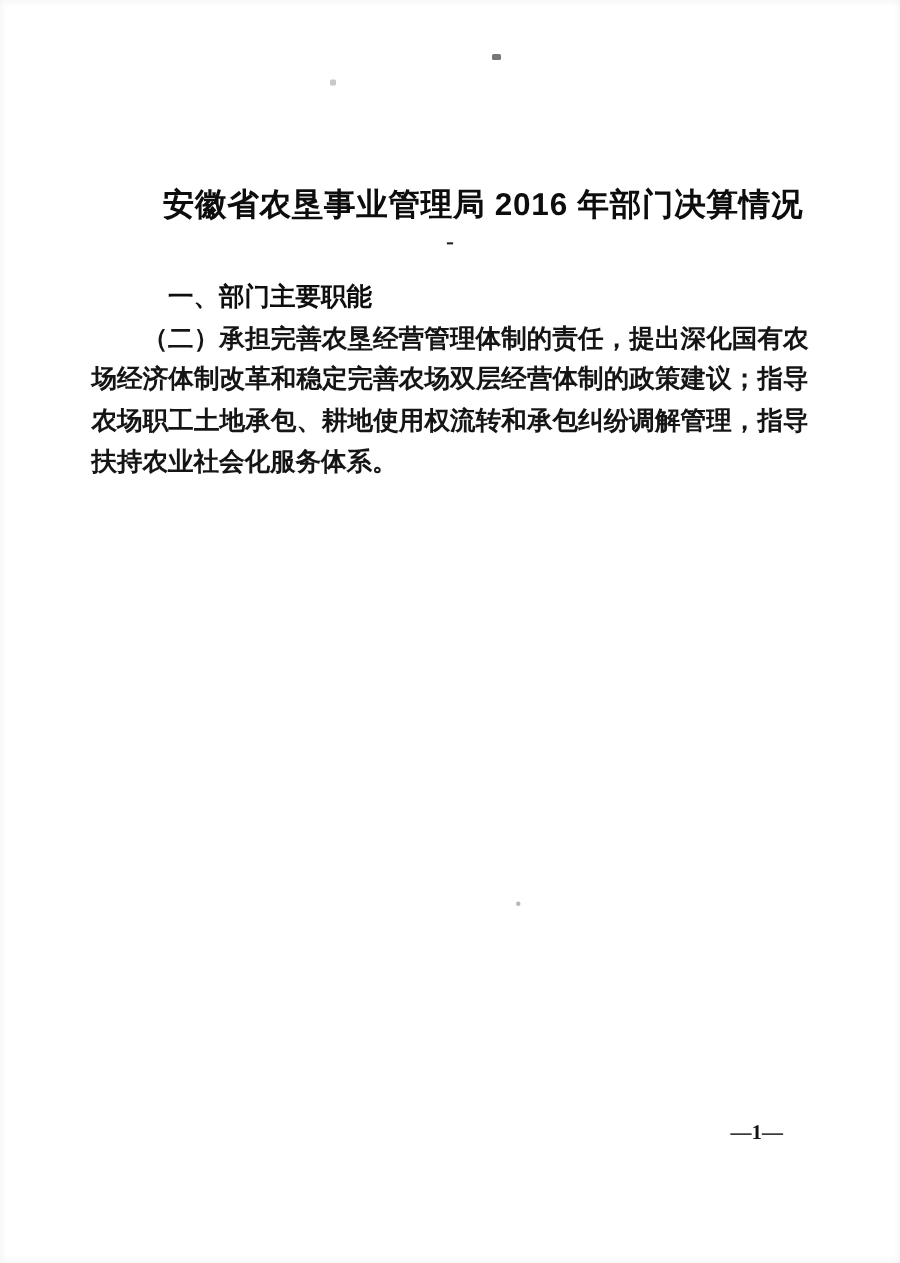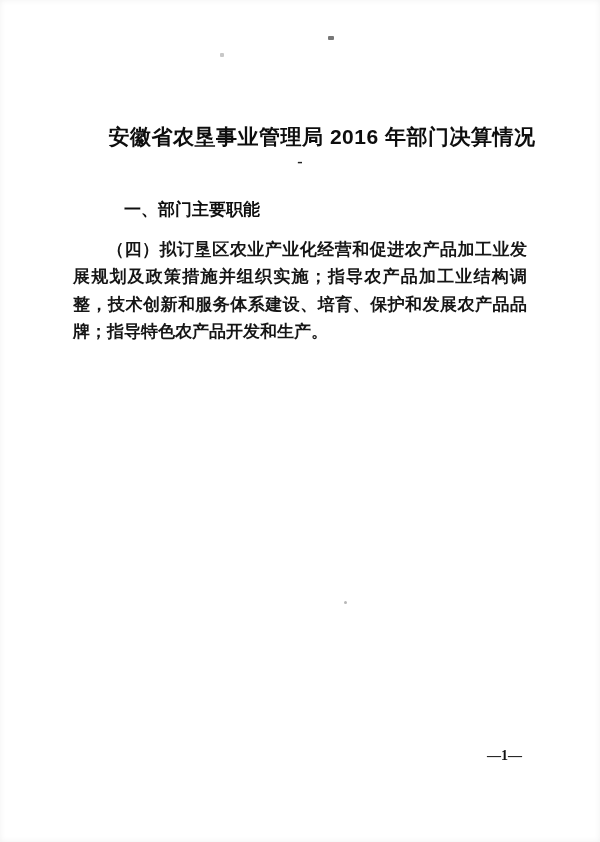--- a/index.html
+++ b/index.html
@@ -44,21 +44,21 @@
     position: absolute;
     top: 184px;
     left: 61px;
     width: 478px;
     font-size: 17px;
     line-height: 27.5px;
     text-align: justify;
     font-weight: bold;
     color: #151515;
   }
-  .content p { margin: 12px; padding: 0; }
+  .content p { margin: 0; padding: 0; }
   .section-heading {
     text-indent: 3em;
     font-family: "Liberation Sans", "DejaVu Sans", sans-serif;
     color: #0e0e0e;
   }
   .para { text-indent: 2em; }
   .page-number {
     position: absolute;
     right: 78px;
     bottom: 78px;
@@ -80,18 +80,18 @@
   <div class="speck speck-1"></div>
   <div class="speck speck-2"></div>
   <div class="speck speck-3"></div>
 
   <h1 class="doc-title">安徽省农垦事业管理局 2016 年部门决算情况</h1>
 
   <div class="stray-mark">-</div>
 
   <div class="content">
     <p class="section-heading">一、部门主要职能</p>
-    <p class="para">（四）拟订垦区农业产业化经营和促进农产品加工业发展规划及政策措施并组织实施；指导农产品加工业结构调整，技术创新和服务体系建设、培育、保护和发展农产品品牌；指导特色农产品开发和生产。</p>
+    <p class="para">（二）承担完善农垦经营管理体制的责任，提出深化国有农场经济体制改革和稳定完善农场双层经营体制的政策建议；指导农场职工土地承包、耕地使用权流转和承包纠纷调解管理，指导扶持农业社会化服务体系。</p>
   </div>
 
   <div class="page-number">—1—</div>
 
 </div>
 
 </body></html>

